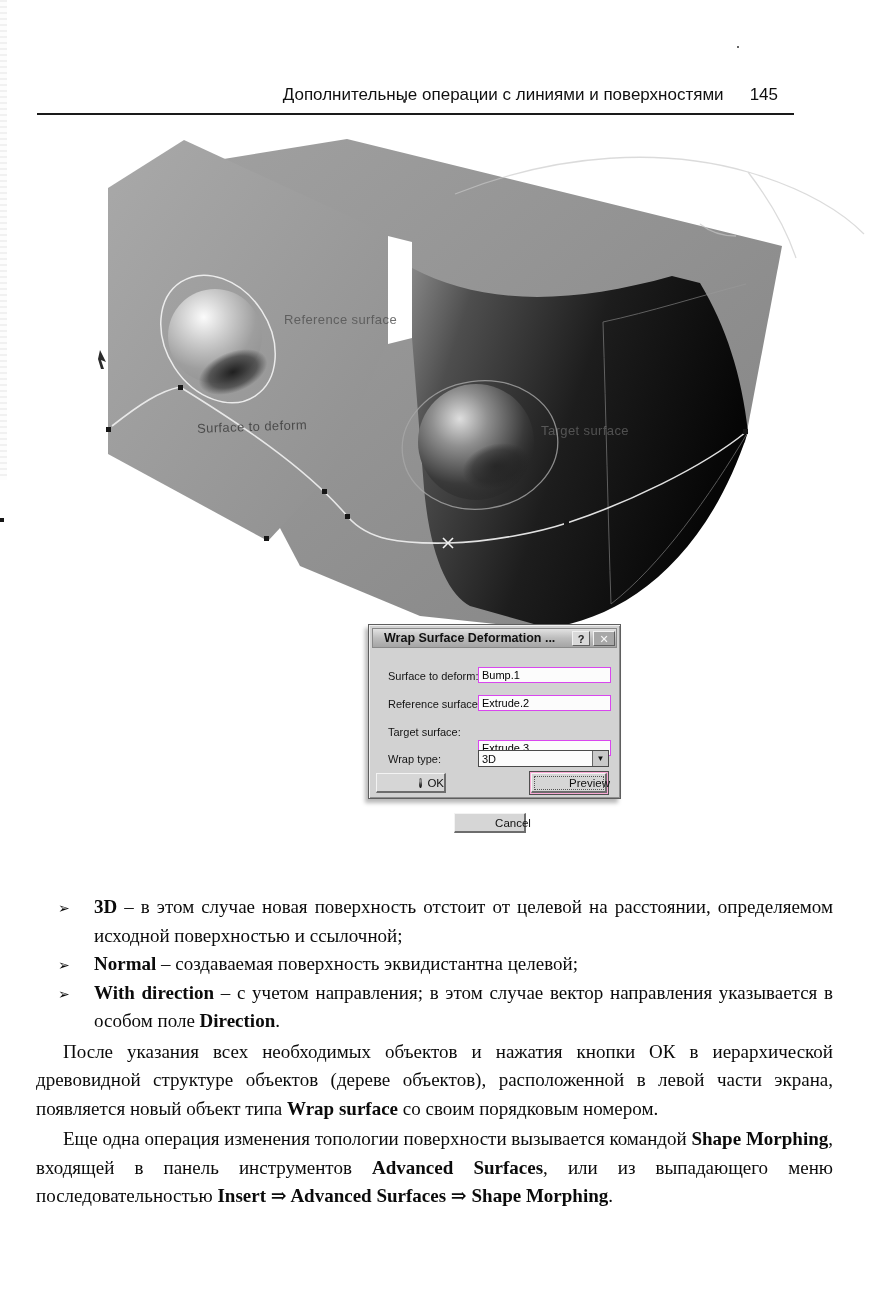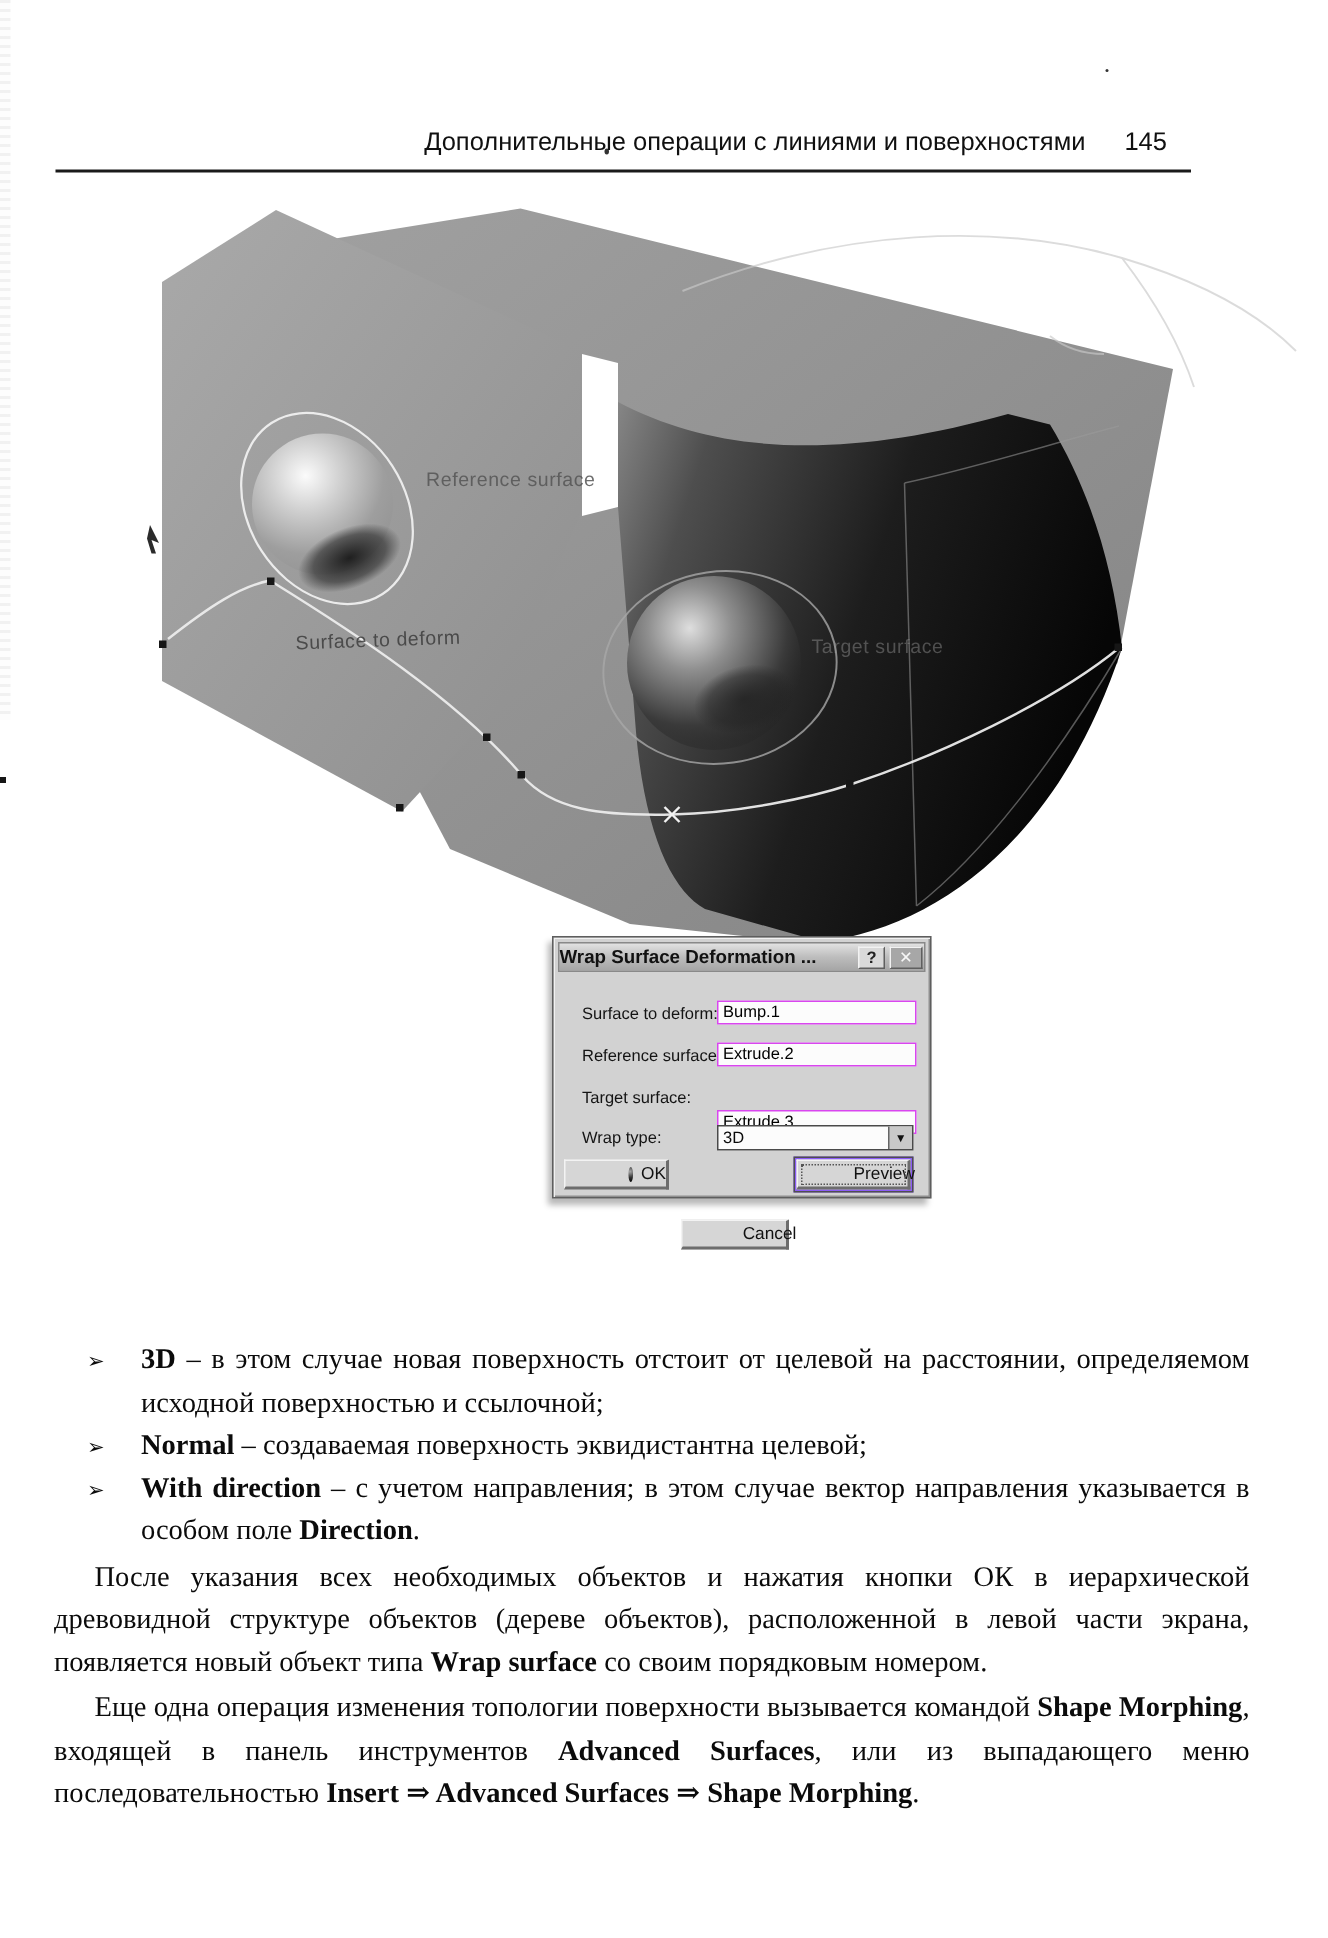--- a/index.html
+++ b/index.html
@@ -24,21 +24,21 @@
   .lbl-ref{left:284px;top:312px;color:rgba(85,85,85,.85);}
   .lbl-def{left:197px;top:419px;color:rgba(55,55,55,.8);transform:rotate(-2deg);}
   .lbl-tgt{left:541px;top:423px;color:rgba(150,150,150,.45);}
 
   
   .dialog{position:absolute;left:368px;top:624px;width:251px;height:173px;background:#d2d2d2;
     border:1px solid #5e5e5e;font-family:"Liberation Sans","DejaVu Sans",sans-serif;
     box-shadow:inset 1px 1px 0 #f1f1f1,inset -1px -1px 0 #8f8f8f,-3px 4px 4px rgba(0,0,0,.28);}
   .dlg-title{position:absolute;left:3px;top:3px;right:3px;height:20px;
     background:linear-gradient(180deg,#e2e2e2 0%,#bdbdbd 50%,#a5a5a5 100%);
-    border:1px solid #898989;display:flex;align-items:center;padding-left:0;
+    border:1px solid #898989;display:flex;align-items:center;padding-left:11px;
     font-weight:bold;font-size:12.5px;color:#111;box-sizing:border-box;}
   .dlg-title .ttl{flex:1;white-space:nowrap;overflow:hidden;}
   .tbtn{width:18px;height:15px;font-size:11px;font-weight:bold;text-align:center;line-height:14px;
     border-top:1px solid #f2f2f2;border-left:1px solid #f2f2f2;
     border-bottom:1px solid #5f5f5f;border-right:1px solid #5f5f5f;box-sizing:border-box;cursor:default;}
   .tbtn-help{background:#d9d9d9;color:#222;margin-right:3px;}
   .tbtn-close{background:#a7a7a7;color:#f7f7f7;width:22px;margin-right:1px;}
   .dlg-label{position:absolute;left:19px;font-size:11px;color:#141414;white-space:nowrap;}
   .dlg-input{position:absolute;left:109px;width:125px;height:14px;border:1px solid #d946ef;
     background:#fcfcfc;font-family:"Liberation Sans",sans-serif;font-size:11px;padding:0 3px;}
@@ -48,21 +48,21 @@
     display:flex;align-items:center;justify-content:center;font-size:8px;color:#111;}
   .dlg-btn{position:absolute;top:148px;height:20px;background:#d6d6d6;font-size:11.5px;color:#111;
     border-top:1px solid #f3f3f3;border-left:1px solid #f3f3f3;
     border-bottom:2px solid #6d6d6d;border-right:2px solid #6d6d6d;box-sizing:border-box;
     display:flex;align-items:center;justify-content:center;gap:5px;cursor:default;padding-left:42px;}
   .sphere{width:10px;height:10px;border-radius:50%;
     background:radial-gradient(circle at 35% 30%,#a9a9a9,#333 55%,#000);}
   .btn-ok{left:7px;width:70px;}
   .btn-cancel{left:85px;width:72px;margin-top:40px;}
   .preview-wrap{position:absolute;left:160px;top:146px;width:80px;height:24px;
-    border:1px solid #4f4f4f;background:#8b5cf6;padding:1px;box-sizing:border-box;}
+    border:1px solid #4f4f4f;background:#f9a8d4;padding:1px;box-sizing:border-box;}
   .btn-preview{position:relative;left:0;top:0;width:100%;height:100%;outline:1px dotted #555;outline-offset:-4px;}
 
   
   .caption{position:absolute;left:0;top:816px;width:885px;text-align:center;
     font-family:"Liberation Sans","DejaVu Sans",sans-serif;font-size:16.5px;line-height:22px;color:#222;}
   .caption .it{font-style:italic;}
   .caption .b{font-weight:bold;}
 
   
   .textblock{position:absolute;left:36px;top:893px;width:797px;font-size:19px;

